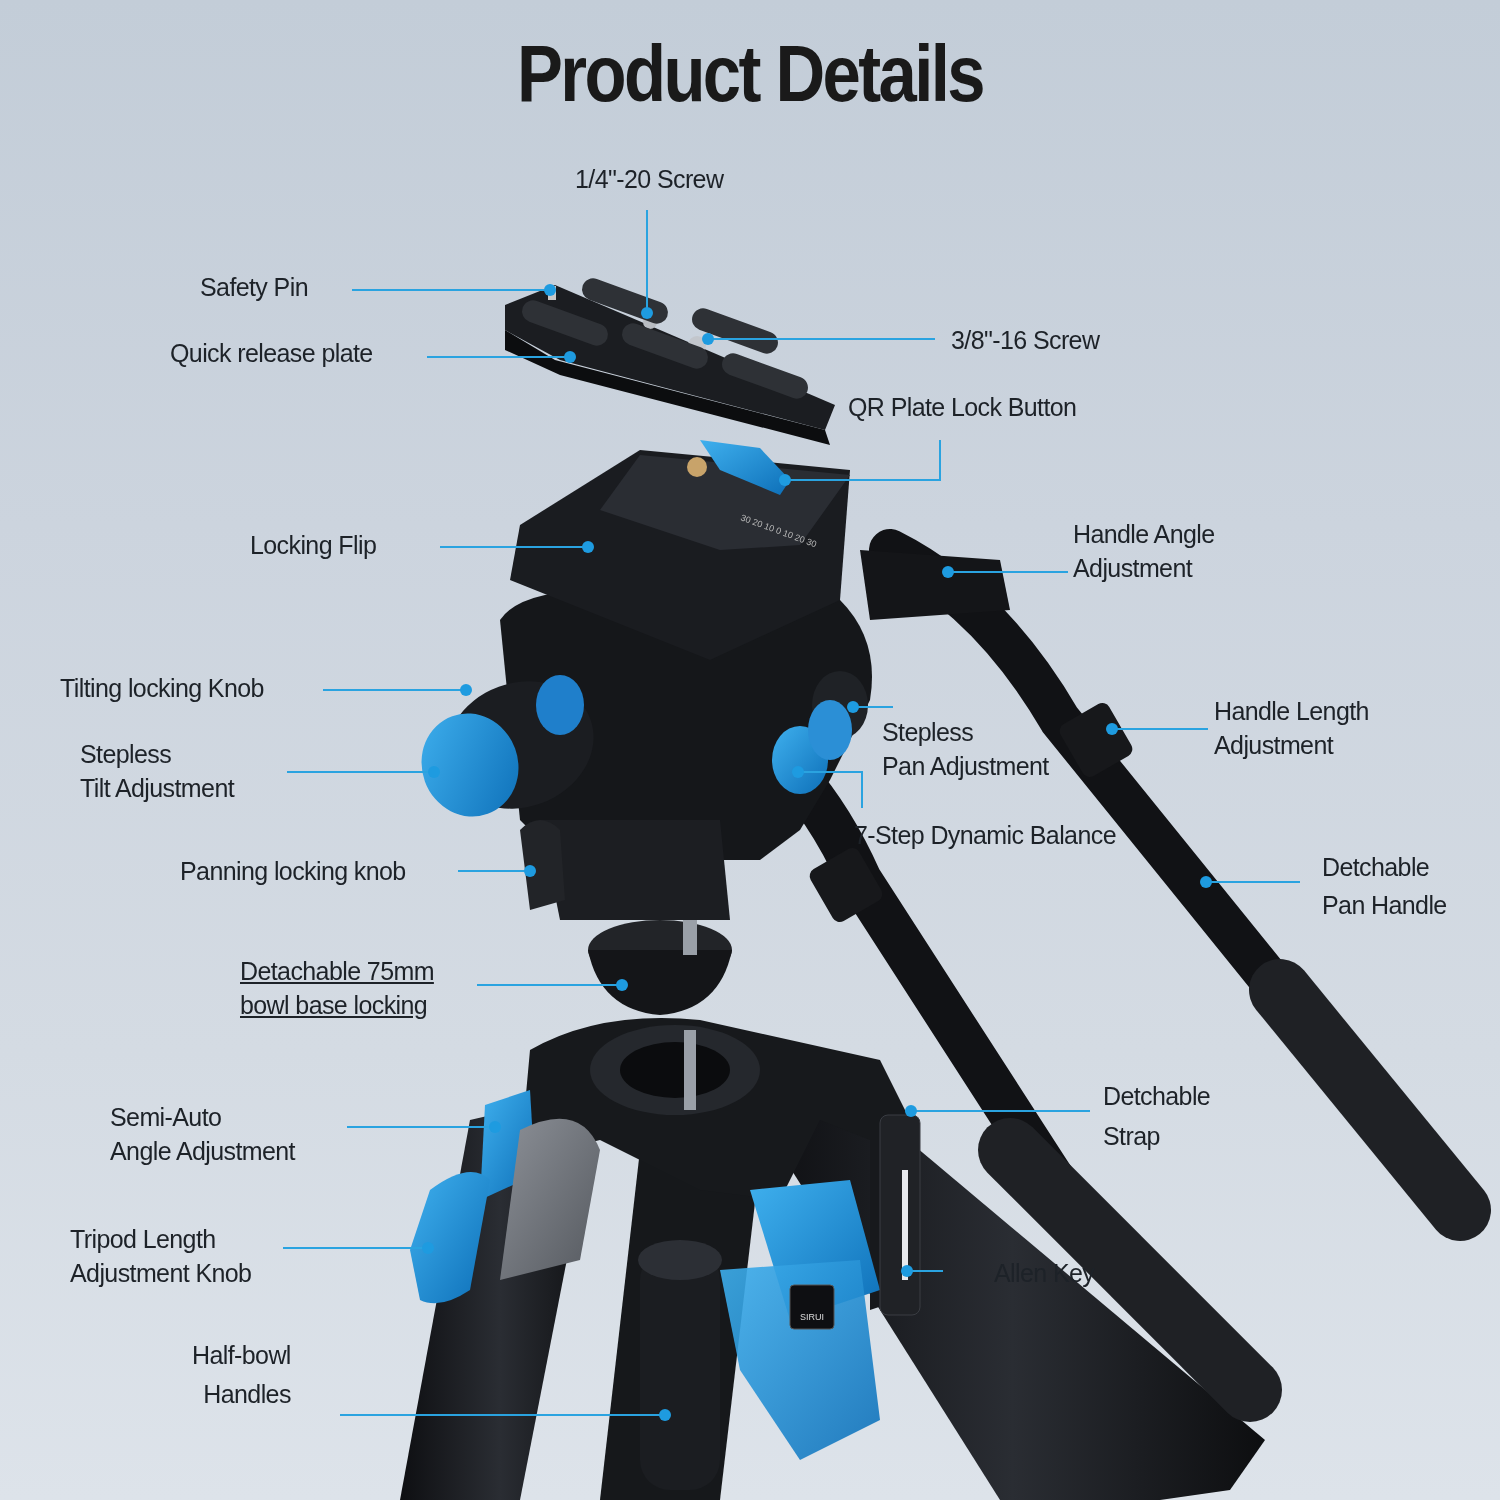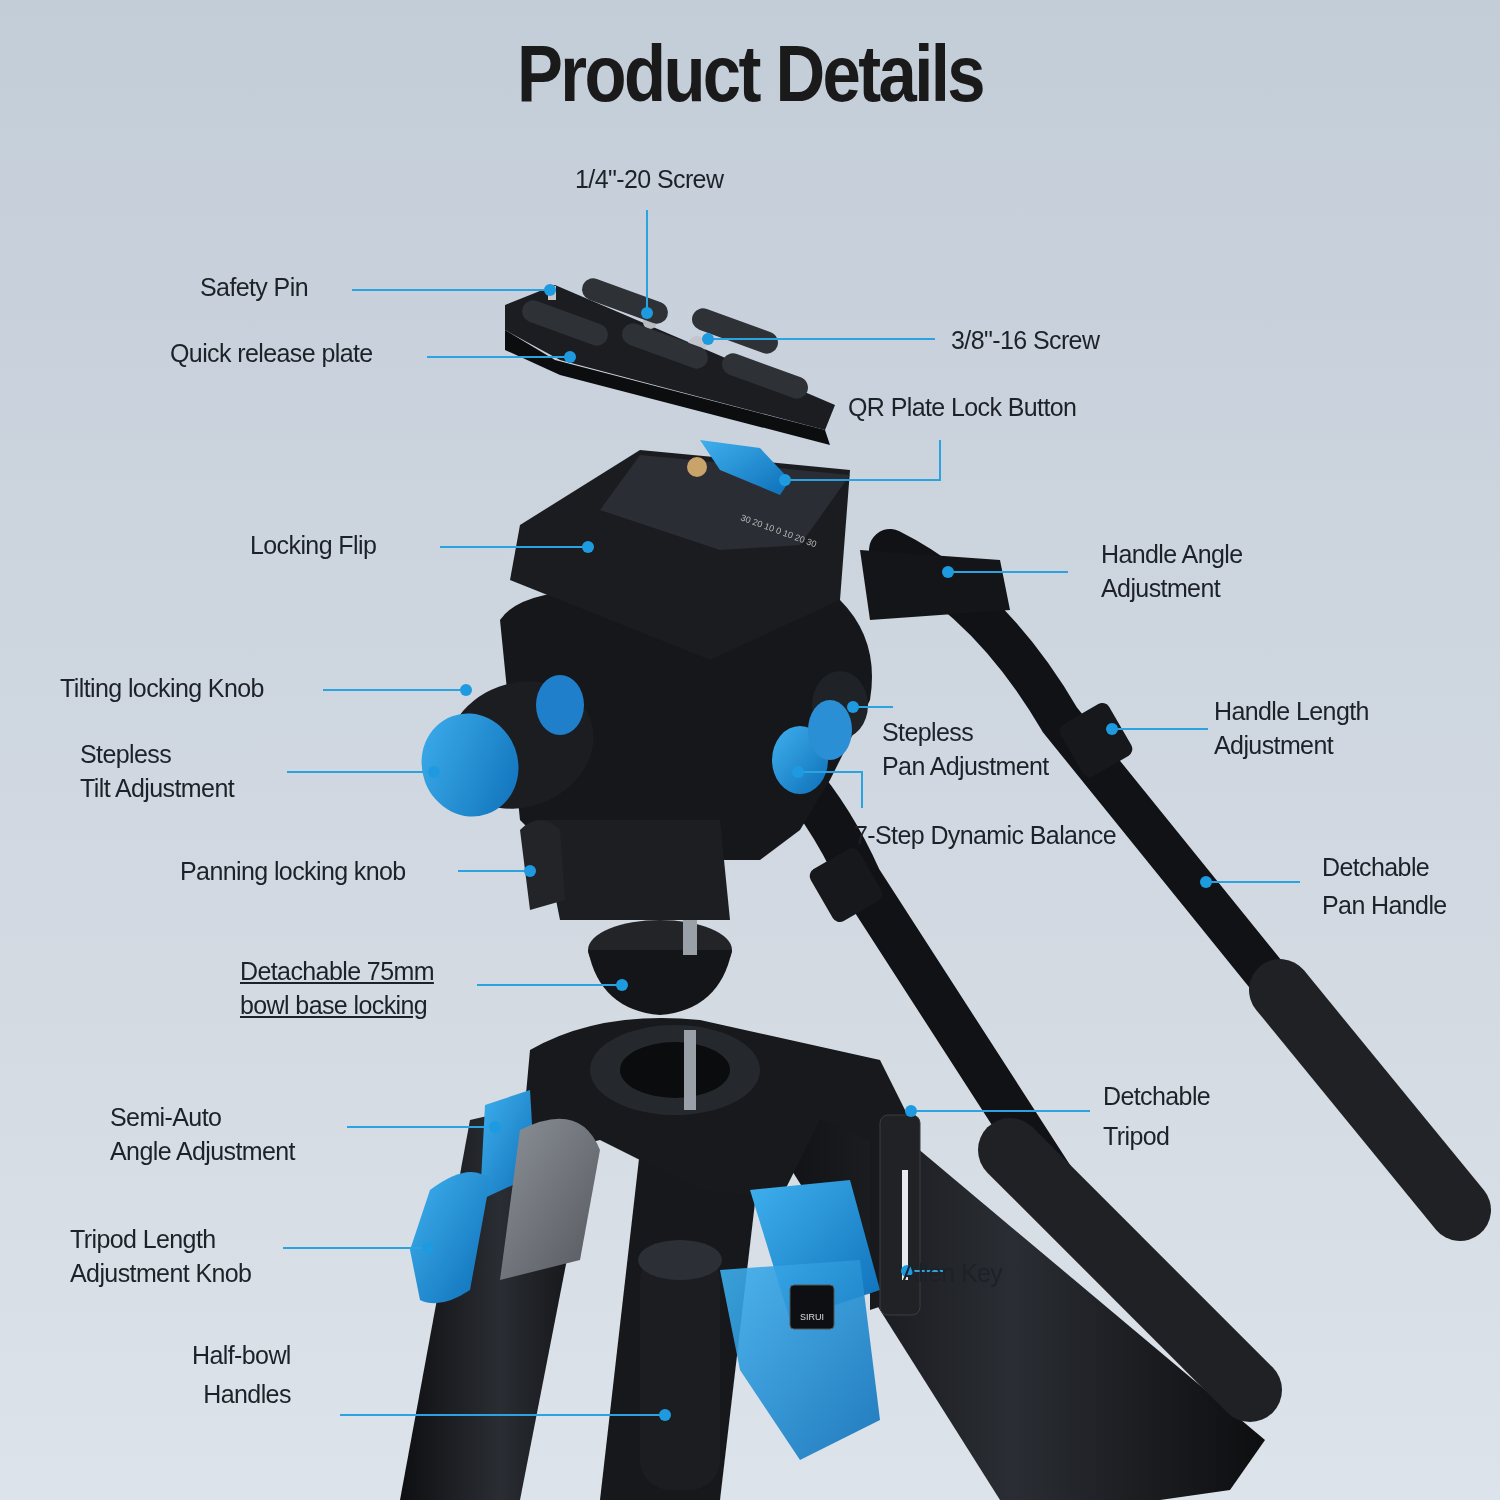--- a/index.html
+++ b/index.html
@@ -203,21 +203,21 @@
 </div>
 <div class="label" style="left:951px; top:323px;">
   <span class="line">3/8"-16 Screw</span>
 </div>
 <div class="label" style="left:848px; top:390px;">
   <span class="line">QR Plate Lock Button</span>
 </div>
 <div class="label right" style="left:250px; top:528px; width:180px;">
   <span class="line">Locking Flip</span>
 </div>
-<div class="label" style="left:1073px; top:537px;margin-left:28px;">
+<div class="label" style="left:1073px; top:517px;">
   <span class="line">Handle Angle</span>
   <span class="line">Adjustment</span>
 </div>
 <div class="label right" style="left:60px; top:671px; width:252px;">
   <span class="line">Tilting locking Knob</span>
 </div>
 <div class="label" style="left:1214px; top:694px;">
   <span class="line">Handle Length</span>
   <span class="line">Adjustment</span>
 </div>
@@ -238,29 +238,29 @@
 <div class="label" style="left:1322px; top:848px; line-height:38px;">
   <span class="line">Detchable</span>
   <span class="line">Pan Handle</span>
 </div>
 <div class="label right" style="left:240px; top:954px; width:230px;text-decoration:underline;">
   <span class="line">Detachable 75mm</span>
   <span class="line">bowl base locking</span>
 </div>
 <div class="label" style="left:1103px; top:1076px; line-height:40px;">
   <span class="line">Detchable</span>
-  <span class="line">Tripod</span>
+  <span class="line">Strap</span>
 </div>
 <div class="label right" style="left:110px; top:1100px; width:224px;">
   <span class="line">Semi-Auto</span>
   <span class="line">Angle Adjustment</span>
 </div>
 <div class="label right" style="left:70px; top:1222px; width:206px;">
   <span class="line">Tripod Length</span>
   <span class="line">Adjustment Knob</span>
 </div>
-<div class="label" style="left:902px; top:1256px;">
+<div class="label" style="left:994px; top:1256px;">
   <span class="line">Allen Key</span>
 </div>
 <div class="label" style="left:192px; top:1336px; line-height:39px;text-align:right;">
   <span class="line">Half-bowl</span>
   <span class="line">Handles</span>
 </div>
 
 </body></html>

